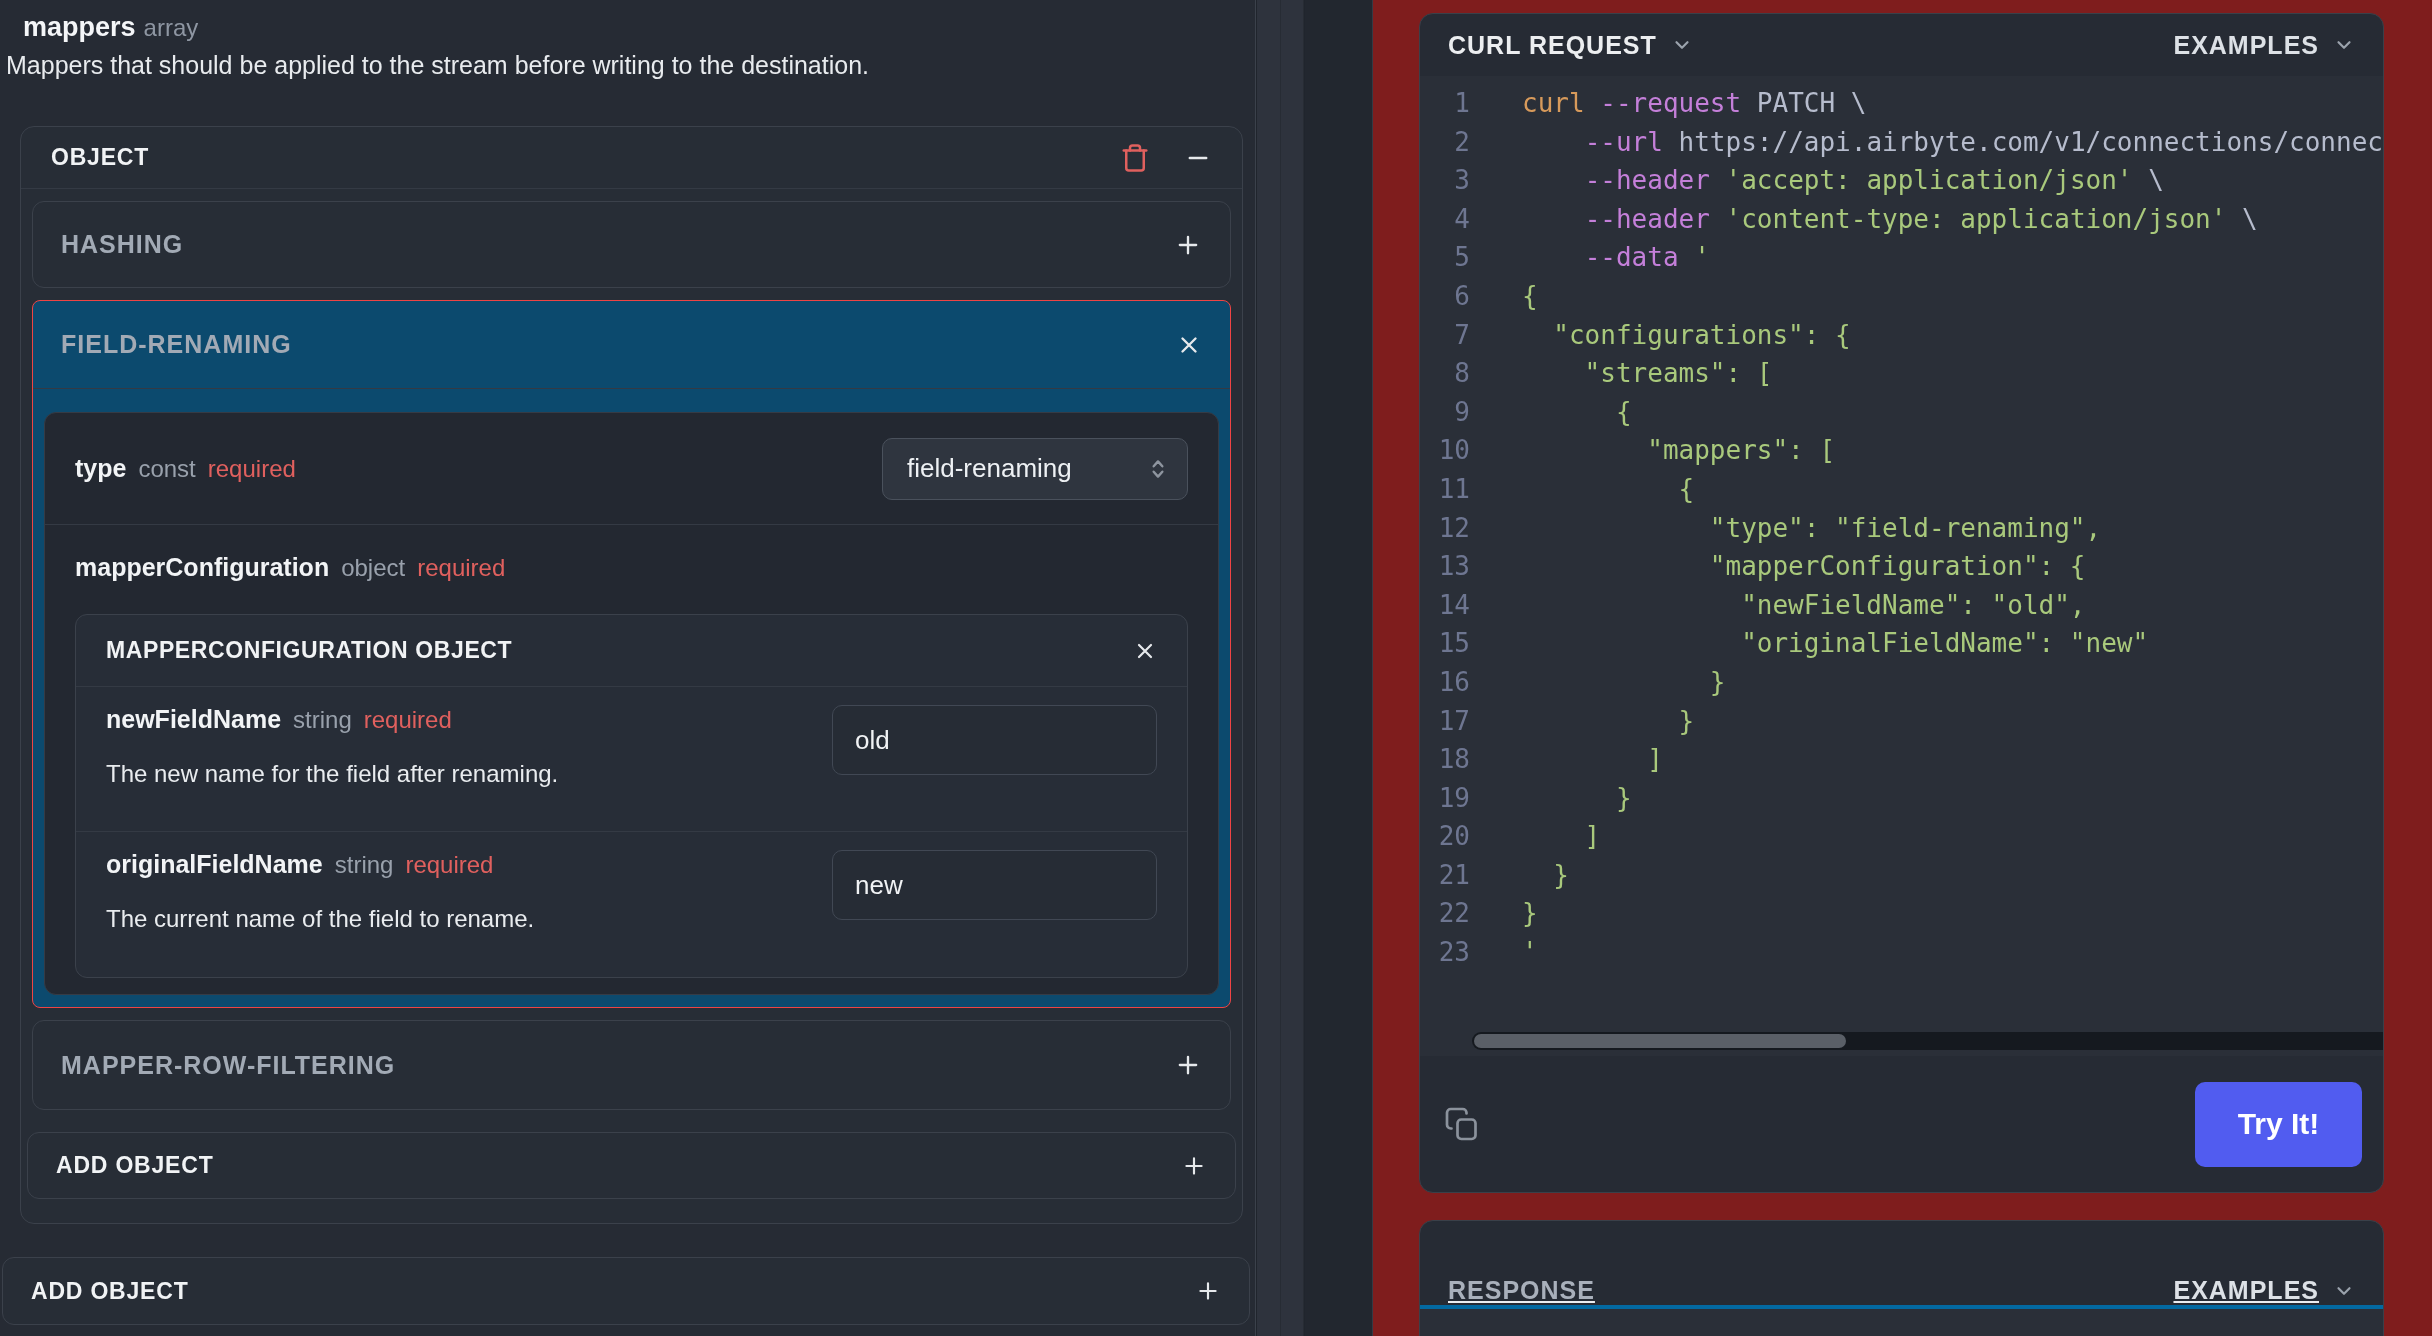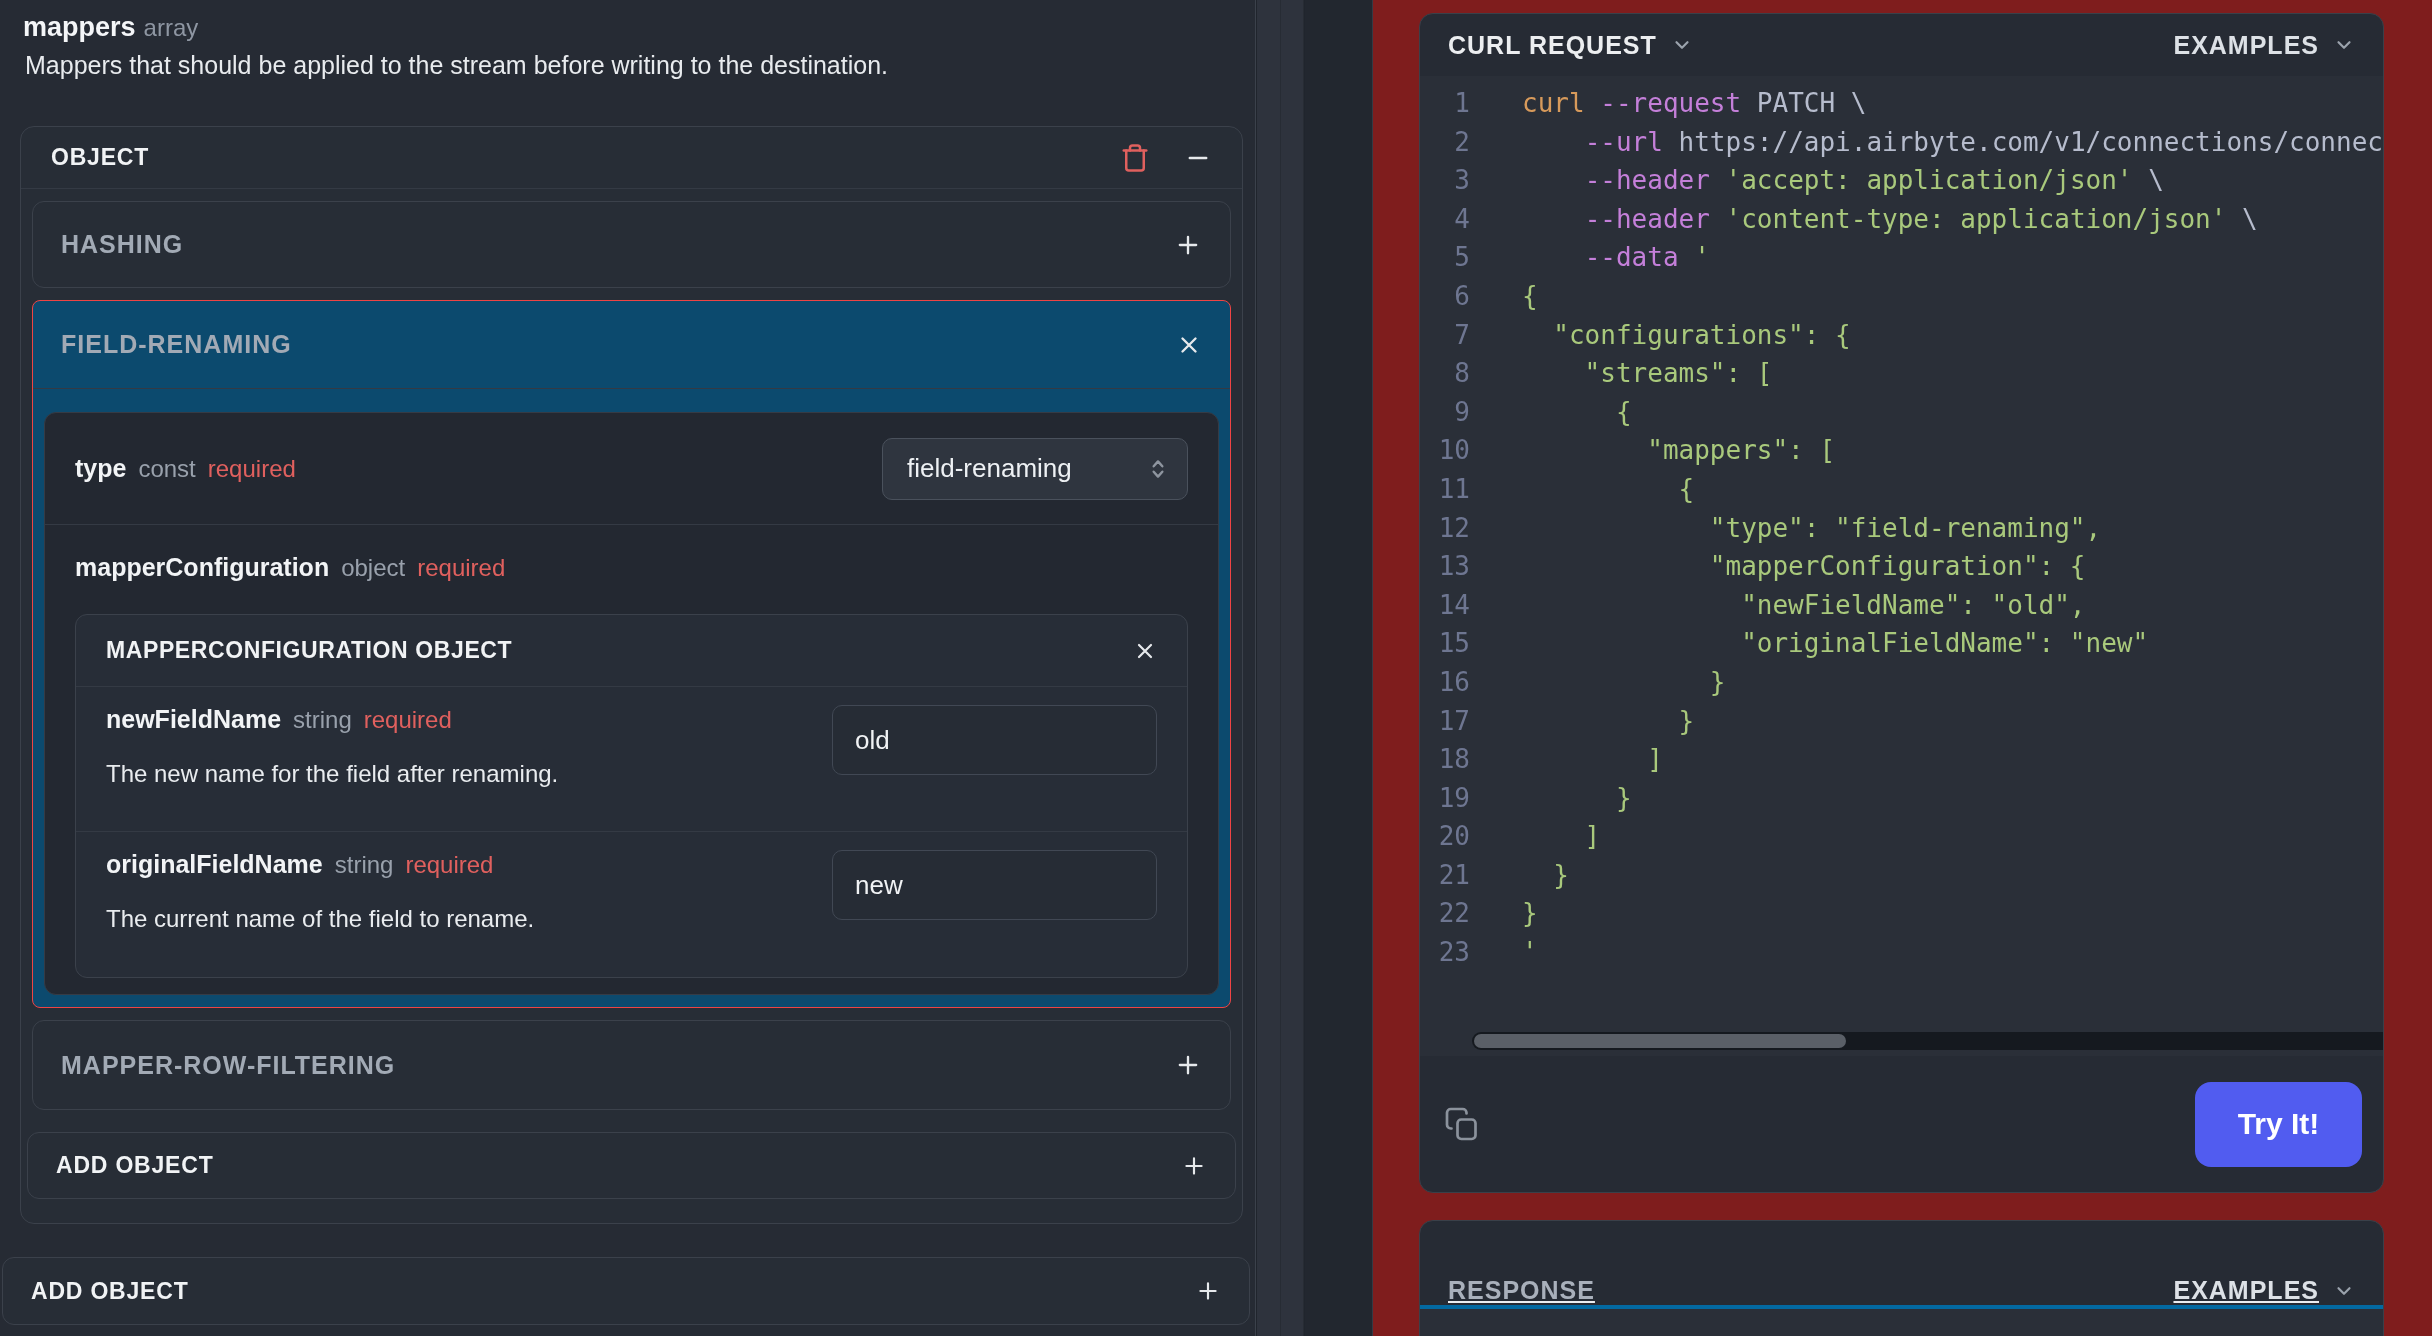--- a/index.html
+++ b/index.html
@@ -13,21 +13,21 @@
   svg { display:block; }
 
   
   .left-panel {
     position:absolute; left:0; top:0; width:1256px; height:1336px;
     background:#262b34; border-right:1px solid #3b414b;
   }
   .prop-title { padding:12px 0 0 23px; display:flex; align-items:baseline; gap:8px; }
   .pt-name { font-size:27px; font-weight:700; color:#f4f6f8; }
   .pt-type { font-size:24px; color:#8e96a2; }
-  .prop-desc { margin:8px 0 0 25px; font-size:25px; color:#e8ebee; }
+  .prop-desc { margin:8px 0 0 6px; font-size:25px; color:#e8ebee; }
 
   .object-card {
     margin:46px 12px 0 20px; width:1223px;
     background:#272d36; border:1px solid #3b414b; border-radius:14px;
     padding-bottom:24px;
   }
   .object-head {
     height:62px; display:flex; align-items:center;
     padding:0 30px; border-bottom:1px solid #343a44;
   }
@@ -128,21 +128,21 @@
 
   .h-scrollbar {
     position:absolute; left:52px; right:0; bottom:6px; height:18px;
     background:#15191f; border-radius:9px 0 0 9px;
   }
   .h-thumb { position:absolute; left:2px; top:2px; width:372px; height:14px; background:#5a5f67; border-radius:7px; cursor:pointer; }
 
   .card-foot { flex:1; display:flex; align-items:center; justify-content:space-between; padding:0 21px 0 24px; }
   .copy-btn { color:#8b929c; }
   .try-btn {
-    width:167px; height:85px; border:none; border-radius:16px;
+    width:167px; height:85px; border:none; border-radius:10px;
     background:#515cf0; color:#ffffff; font-size:30px; font-weight:700;
     font-family:"Liberation Sans", sans-serif; cursor:pointer;
   }
 
   .response-card { margin-top:27px; height:260px; display:flex; flex-direction:column; }
   .resp-head { height:88px; flex:none; display:flex; align-items:flex-end; justify-content:space-between; padding:0 28px; border-bottom:4px solid #0369a1;text-decoration:underline; }
   .resp-title { font-size:25px; font-weight:700; letter-spacing:1px; color:#a9b0bb; }
   .resp-body { flex:1; background:#2a2f38; }
 </style>
 </head>

